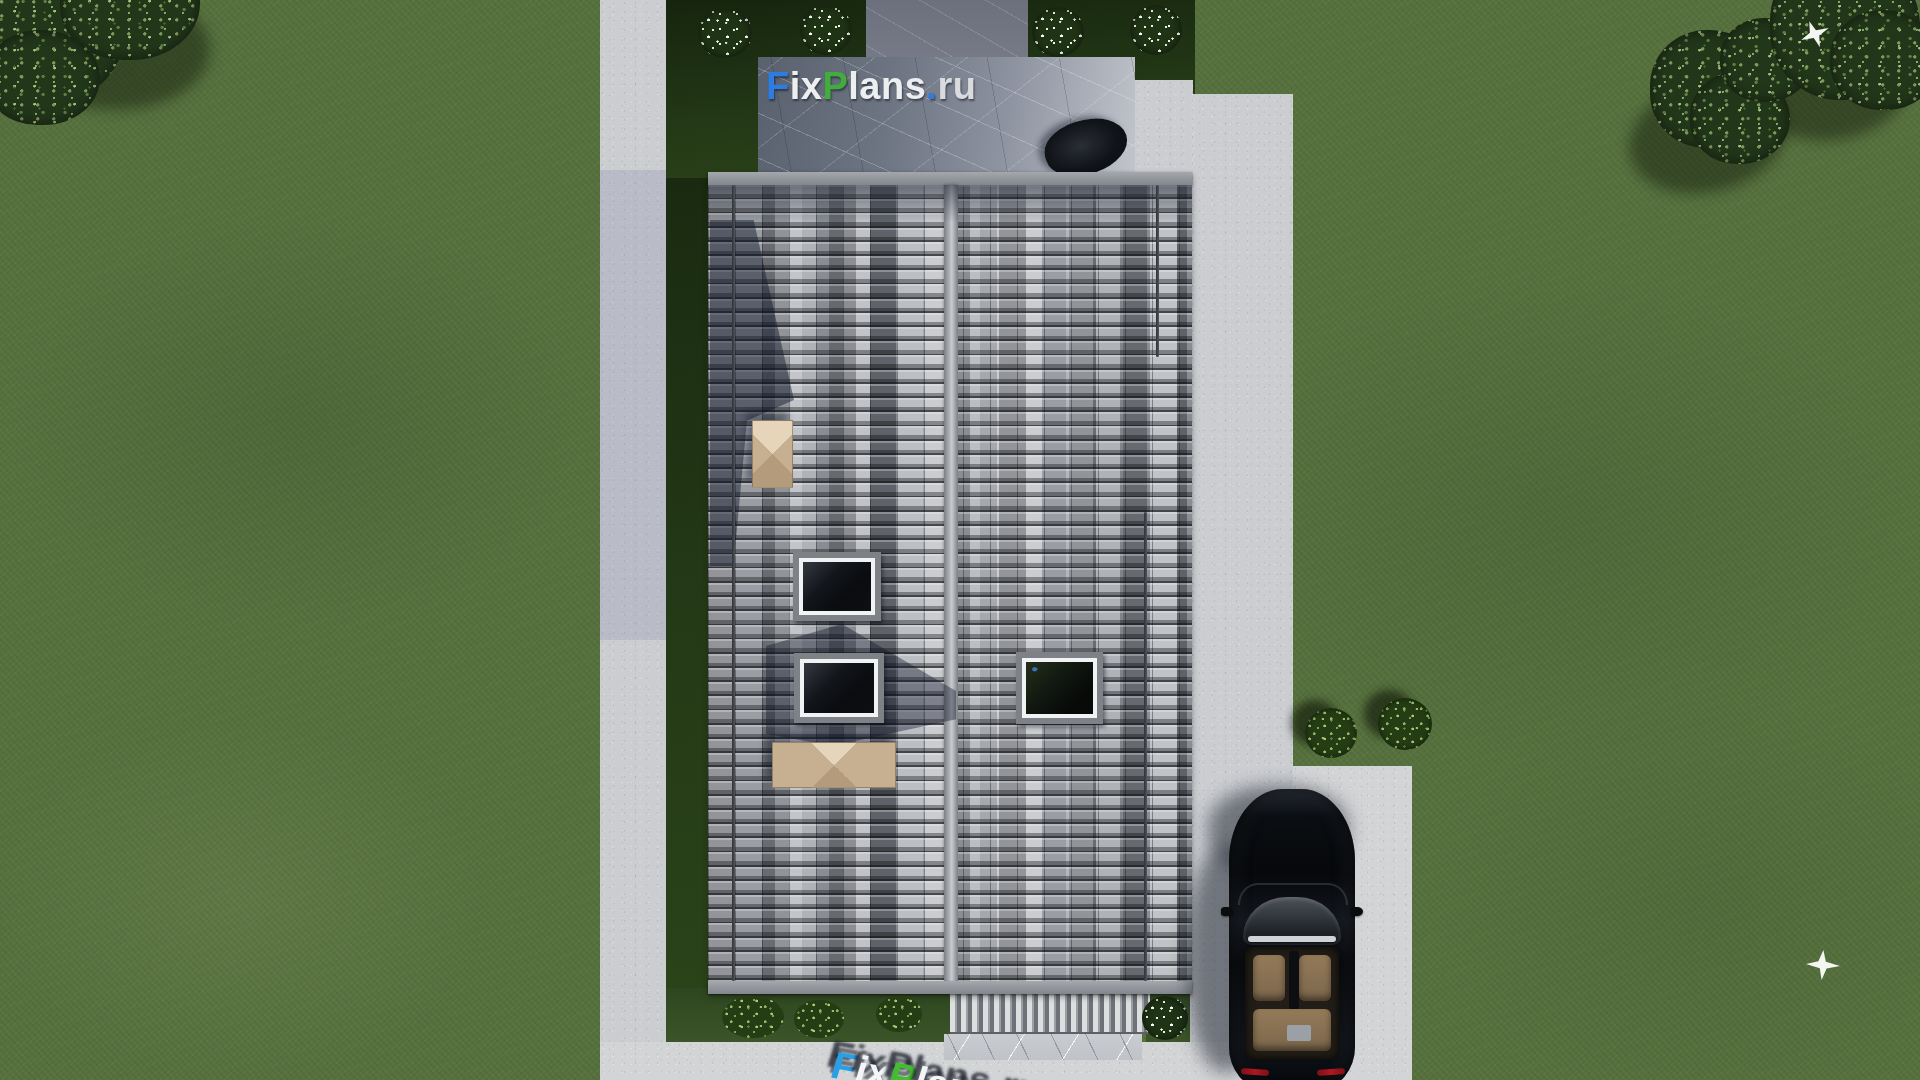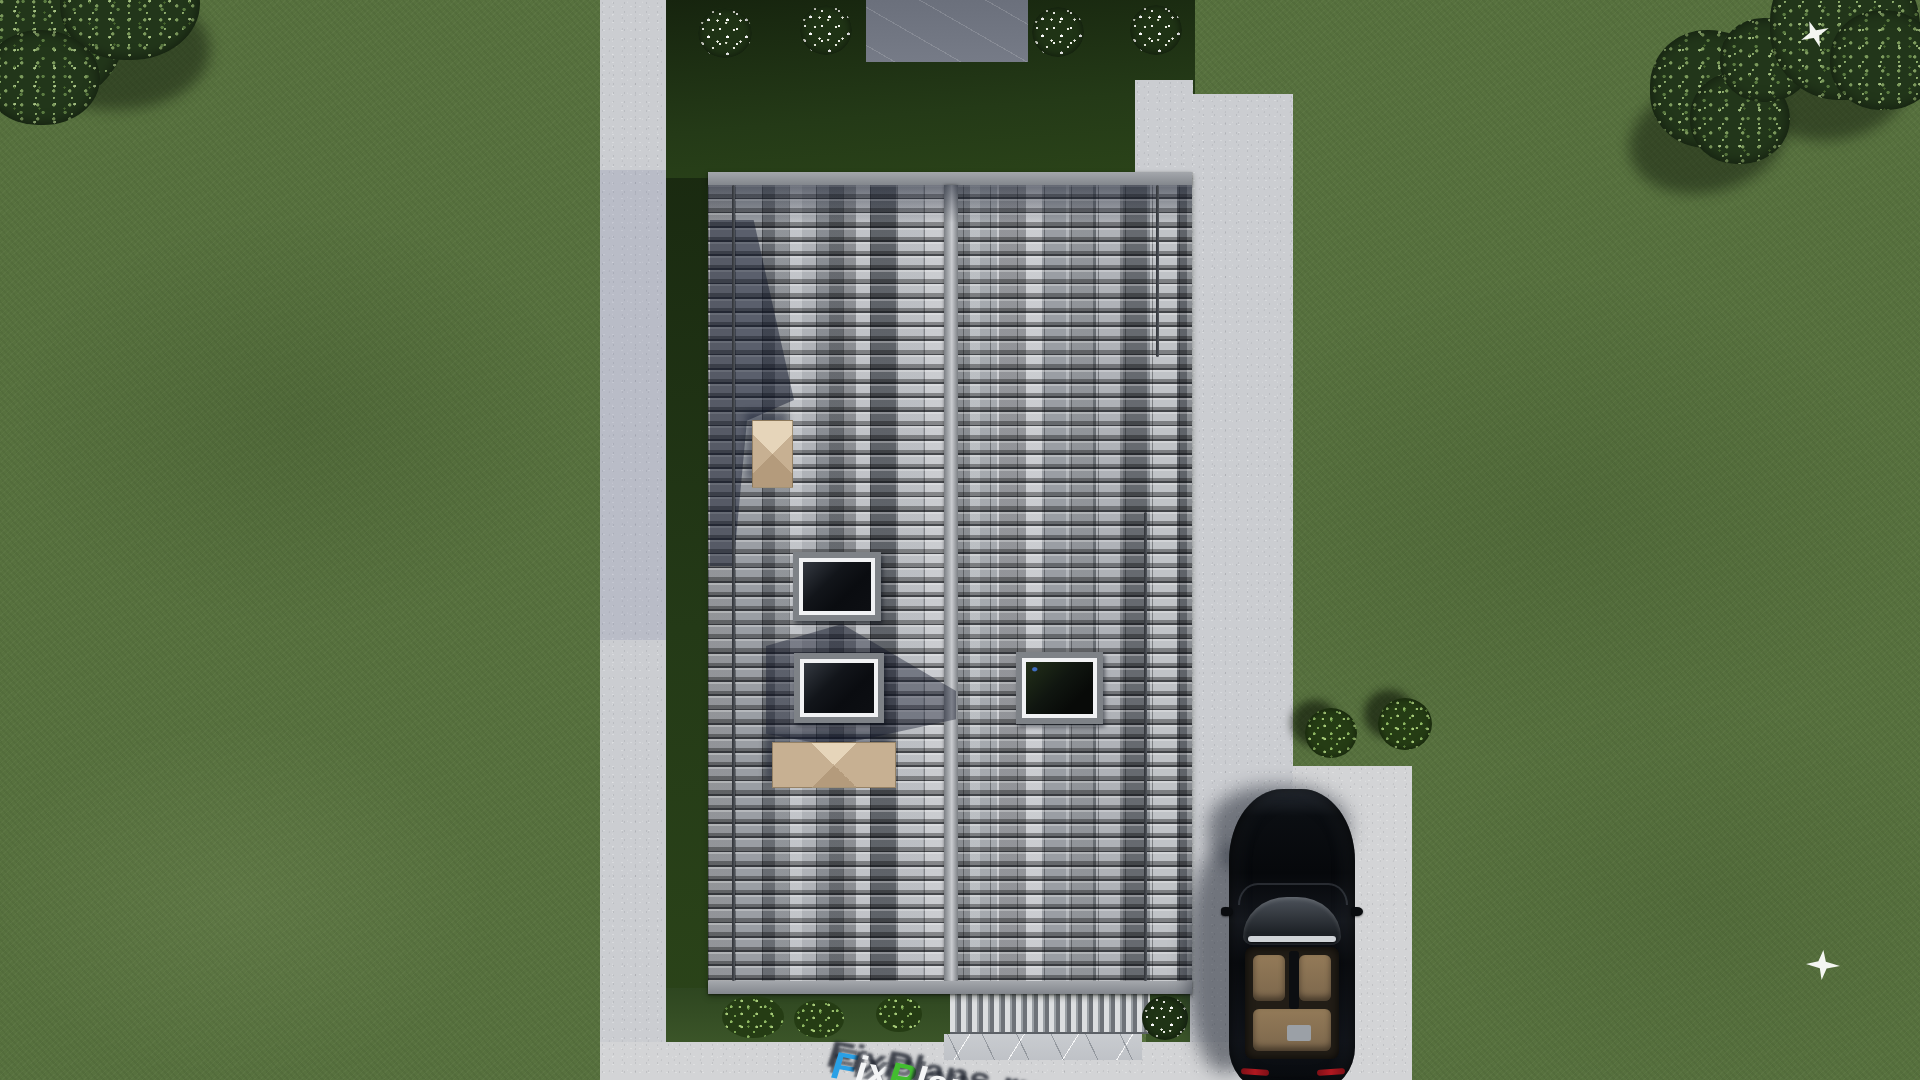--- a/index.html
+++ b/index.html
@@ -138,20 +138,26 @@
   <div class="abs bed2" style="left:1146px;top:990px;width:44px;height:52px;"></div>
 
   <div class="abs concrete" style="left:600px;top:0;width:66px;height:1048px;"></div>
   <div class="abs pathshade" style="left:600px;top:170px;width:66px;height:470px;"></div>
   <div class="abs concrete" style="left:1190px;top:94px;width:103px;height:986px;"></div>
   <div class="abs concrete" style="left:1135px;top:80px;width:58px;height:98px;"></div>
   <div class="abs concrete drive" style="left:1293px;top:766px;width:119px;height:314px;"></div>
   <div class="abs concrete drive" style="left:600px;top:1042px;width:812px;height:38px;"></div>
 
   <div class="abs walkway" style="left:866px;top:0;width:162px;height:62px;"></div>
+  <div class="abs patio" style="left:758px;top:57px;width:377px;height:120px;">
+    <div class="wm abs" style="left:8px;top:10px;">
+      <span class="wm-blue">F</span><span class="wm-white">ix</span><span class="wm-green">P</span><span class="wm-white">lans</span><span class="wm-blue">.</span><span class="wm-gray">ru</span>
+    </div>
+    <div class="abs grill-blob" style="left:286px;top:63px;width:84px;height:54px;transform:rotate(-18deg);"></div>
+  </div>
 
   <div class="abs pergola" style="left:950px;top:988px;width:200px;height:46px;"></div>
   <div class="abs marble" style="left:944px;top:1034px;width:198px;height:26px;"></div>
 
   <div class="abs roof" style="left:708px;top:172px;width:484px;height:822px;">
     <div class="abs eave" style="left:0;top:0;width:484px;height:13px;"></div>
     <div class="abs tiles" style="left:0;top:13px;width:236px;height:796px;"></div>
     <div class="abs ridge" style="left:236px;top:13px;width:14px;height:796px;"></div>
     <div class="abs tiles alt" style="left:250px;top:13px;width:234px;height:796px;"></div>
     <div class="abs roofdark" style="left:0;top:13px;width:484px;height:38px;"></div>

